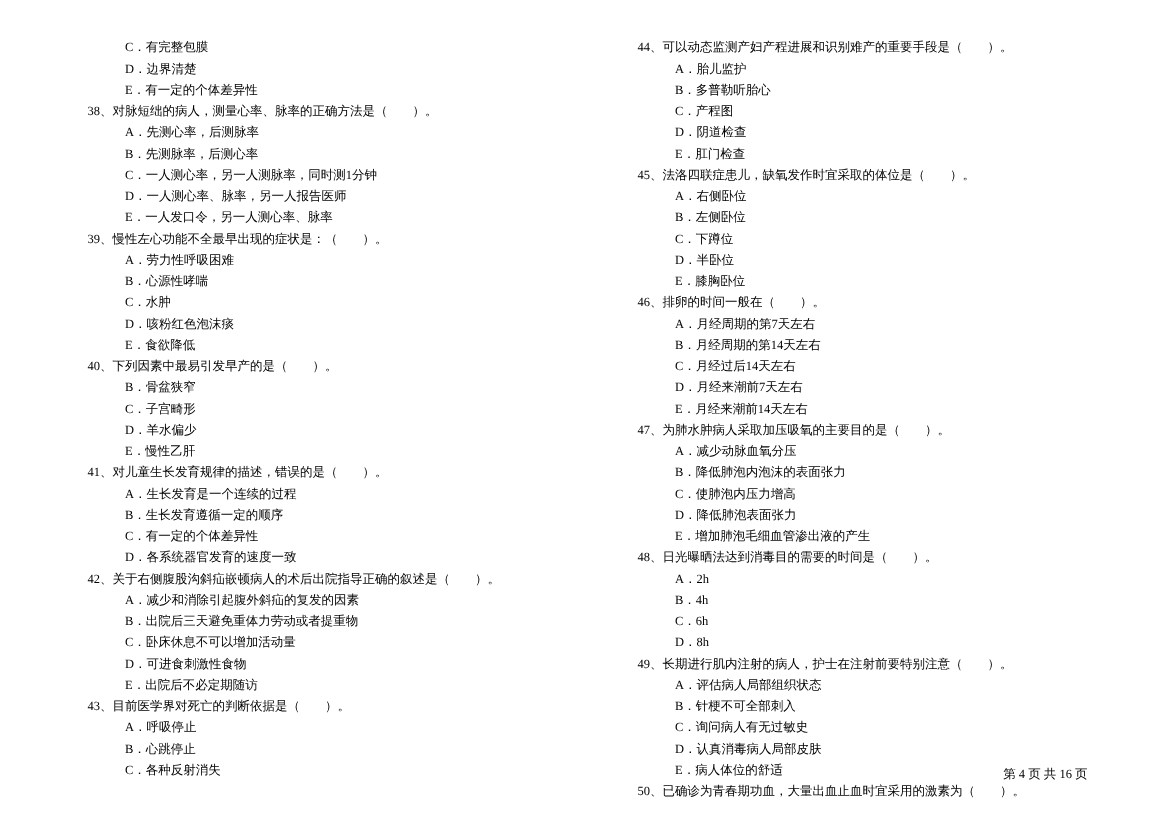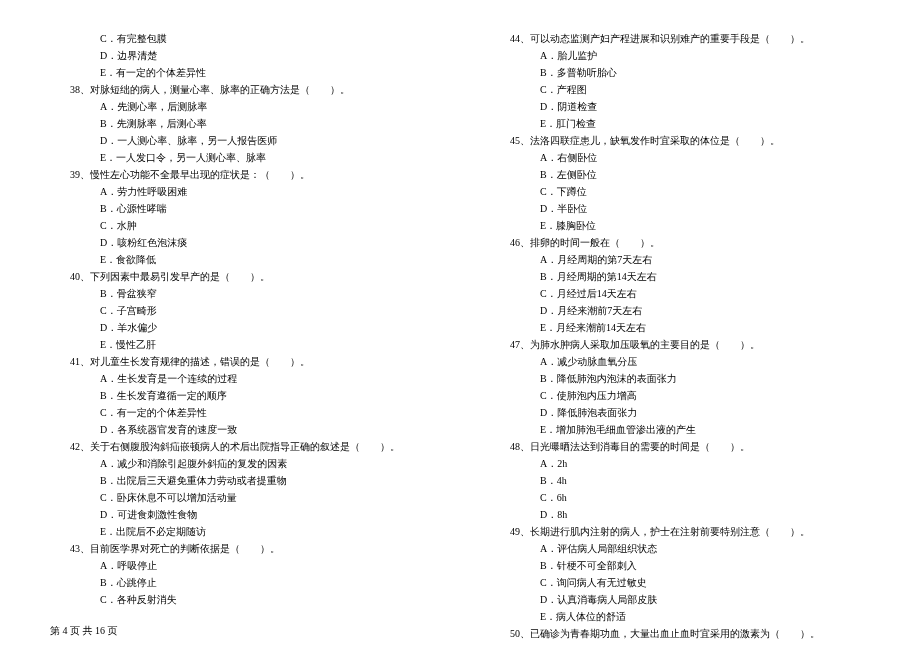--- a/index.html
+++ b/index.html
@@ -27,37 +27,38 @@
     .option-line {
       padding-left: 50px;
       line-height: 1.7;
     }
     .question-line {
       padding-left: 20px;
       line-height: 1.7;
     }
     .footer {
       position: absolute;
-      bottom: 12px;
+      bottom: 24px;
       width: 820px;
-      text-align: left;
+      text-align: right;
       font-size: 10px;
     }
   </style>
 </head>
 <body>
 
 <div class="columns">
   <div class="column" id="left-col">
       <div class="option-line">C．有完整包膜</div>
       <div class="option-line">D．边界清楚</div>
       <div class="option-line">E．有一定的个体差异性</div>
       <div class="question-line">38、对脉短绌的病人，测量心率、脉率的正确方法是（　　）。</div>
       <div class="option-line">A．先测心率，后测脉率</div>
       <div class="option-line">B．先测脉率，后测心率</div>
+      <div class="option-line">C．一人测心率，另一人测脉率，同时测1分钟</div>
       <div class="option-line">D．一人测心率、脉率，另一人报告医师</div>
       <div class="option-line">E．一人发口令，另一人测心率、脉率</div>
       <div class="question-line">39、慢性左心功能不全最早出现的症状是：（　　）。</div>
       <div class="option-line">A．劳力性呼吸困难</div>
       <div class="option-line">B．心源性哮喘</div>
       <div class="option-line">C．水肿</div>
       <div class="option-line">D．咳粉红色泡沫痰</div>
       <div class="option-line">E．食欲降低</div>
       <div class="question-line">40、下列因素中最易引发早产的是（　　）。</div>
       <div class="option-line">B．骨盆狭窄</div>

